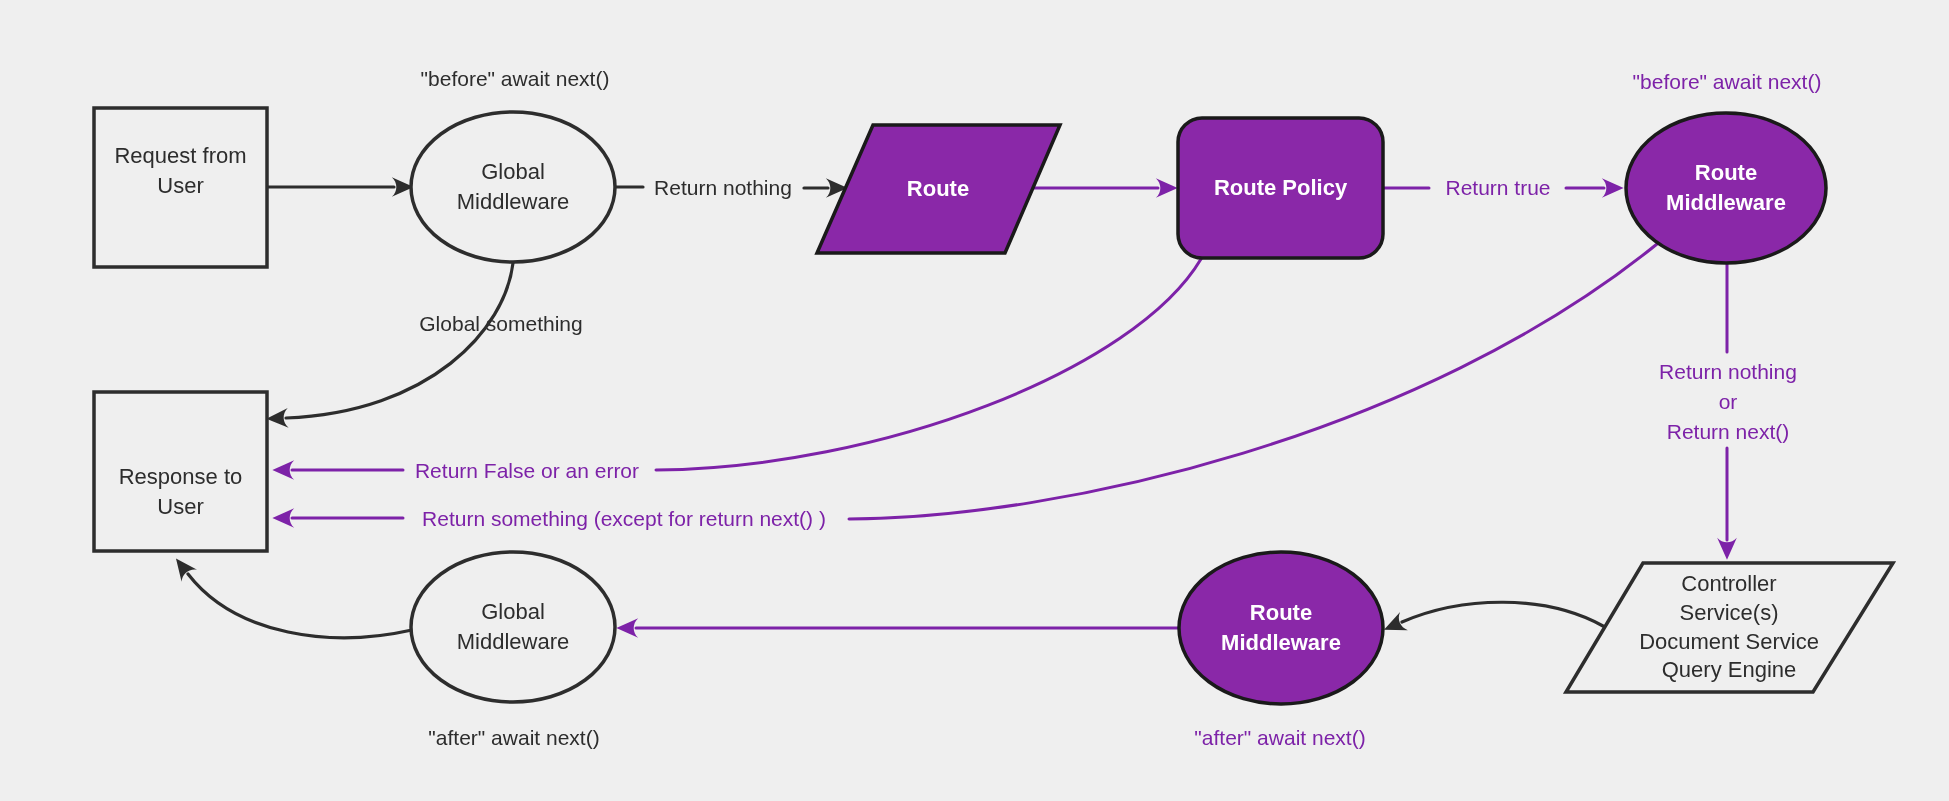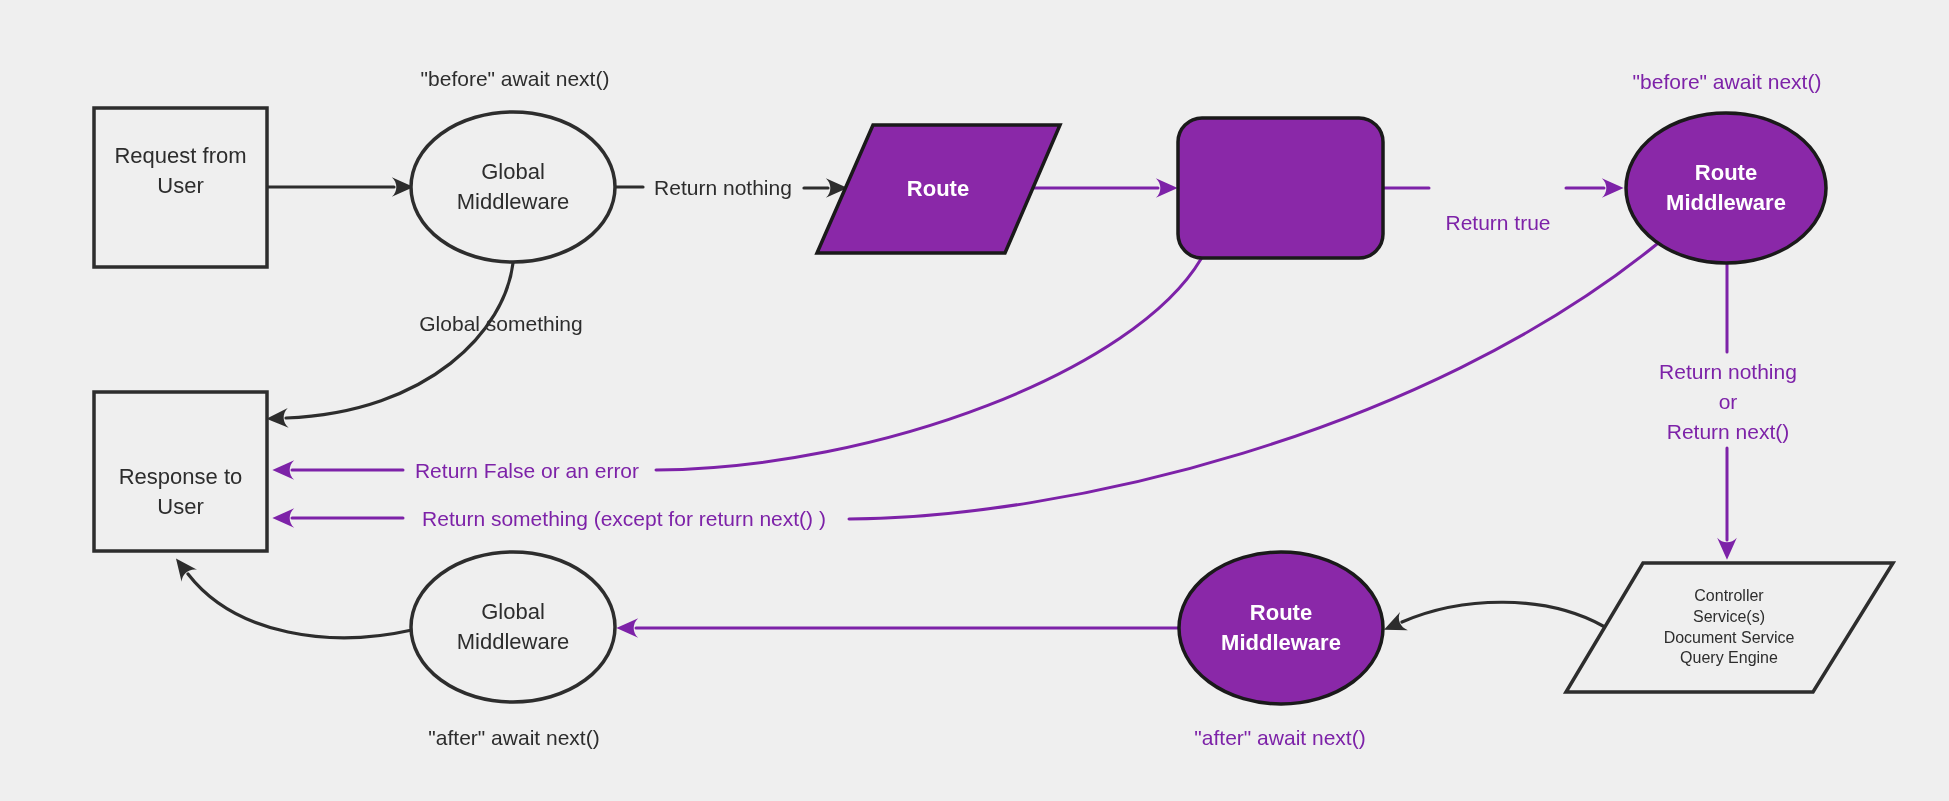--- a/index.html
+++ b/index.html
@@ -20,21 +20,21 @@
   .e-purple{stroke:var(--purple_line,#7d22a8);stroke-width:3px;}
   .mk-black{fill:var(--ink,#2d2d2d);}
   .mk-purple{fill:var(--purple_line,#7d22a8);}
   
   .node-label{
     position:absolute;display:flex;align-items:center;justify-content:center;
     text-align:center;white-space:pre-line;line-height:1.36;font-size:22px;
     color:var(--ink,#2d2d2d);pointer-events:none;
   }
   .node-label.on-purple{color:var(--white,#ffffff);font-weight:700;}
-  .node-label.small{font-size:16px;line-height:1.3;}
+  .node-label.small{font-size:22px;line-height:1.3;}
   
   .edge-label{
     position:absolute;transform:translate(-50%,-50%);
     font-size:21px;color:var(--ink,#2d2d2d);white-space:pre-line;text-align:center;
     line-height:1.42;pointer-events:none;
   }
   .edge-label.purple{color:var(--purple_line,#7d22a8);}
 </style>
 </head>
 <body>
@@ -77,36 +77,37 @@
     <polygon class="shape-plain" points="1643,563 1893,563 1813,692 1566,692"></polygon>
     <ellipse class="shape-purple" cx="1281" cy="628" rx="102" ry="76" fill="#8a28a8"></ellipse>
     <ellipse class="shape-plain" cx="513" cy="627" rx="102" ry="75"></ellipse>
   </svg>
 
   <div class="node-label" style="left:94px;top:108px;width:173px;height:126px;">Request from
 User</div>
   <div class="node-label" style="left:411px;top:112px;width:204px;height:150px;">Global
 Middleware</div>
   <div class="node-label on-purple" style="left:838px;top:125px;width:200px;height:128px;">Route</div>
+  <div class="node-label on-purple" style="left:1178px;top:118px;width:205px;height:140px;">Route Policy</div>
   <div class="node-label on-purple" style="left:1626px;top:113px;width:200px;height:150px;">Route
 Middleware</div>
   <div class="node-label" style="left:94px;top:392px;width:173px;height:200px;">Response to
 User</div>
   <div class="node-label small" style="left:1604px;top:563px;width:250px;height:129px;">Controller
 Service(s)
 Document Service
 Query Engine</div>
   <div class="node-label on-purple" style="left:1179px;top:552px;width:204px;height:152px;">Route
 Middleware</div>
   <div class="node-label" style="left:411px;top:552px;width:204px;height:150px;">Global
 Middleware</div>
 
   <div class="edge-label" style="left:515px;top:79px;">"before" await next()</div>
   <div class="edge-label" style="left:723px;top:188px;">Return nothing</div>
-  <div class="edge-label purple" style="left:1498px;top:188px;margin-top:35px;">Return true</div>
+  <div class="edge-label purple" style="left:1498px;top:188px;">Return true</div>
   <div class="edge-label purple" style="left:1727px;top:82px;">"before" await next()</div>
   <div class="edge-label" style="left:501px;top:324px;">Global something</div>
   <div class="edge-label purple" style="left:527px;top:471px;">Return False or an error</div>
   <div class="edge-label purple" style="left:624px;top:519px;">Return something (except for return next() )</div>
   <div class="edge-label purple" style="left:1728px;top:402px;">Return nothing
 or
 Return next()</div>
   <div class="edge-label" style="left:514px;top:738px;">"after" await next()</div>
   <div class="edge-label purple" style="left:1280px;top:738px;">"after" await next()</div>
 

